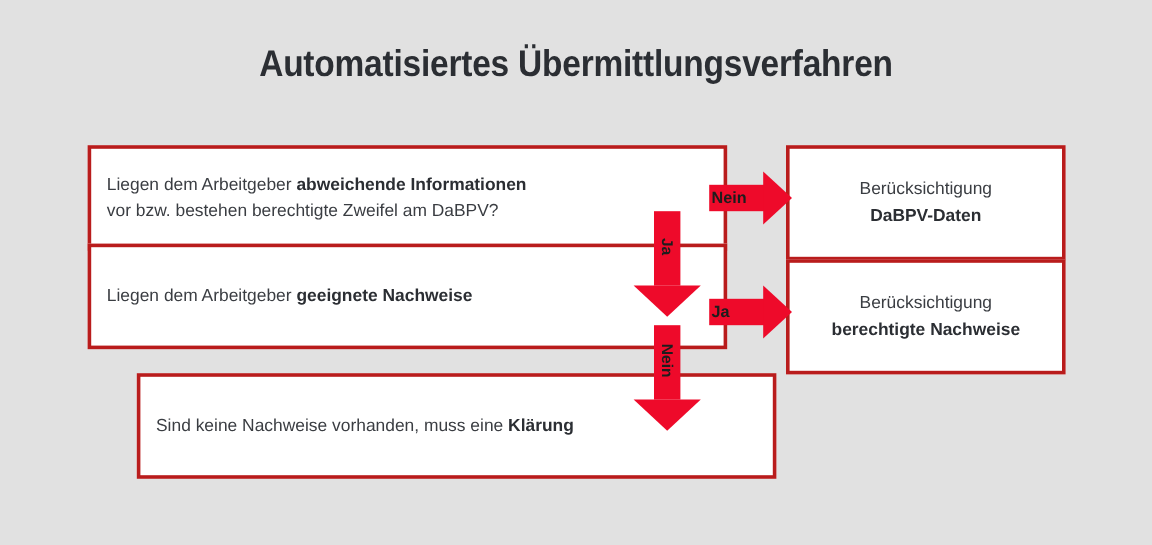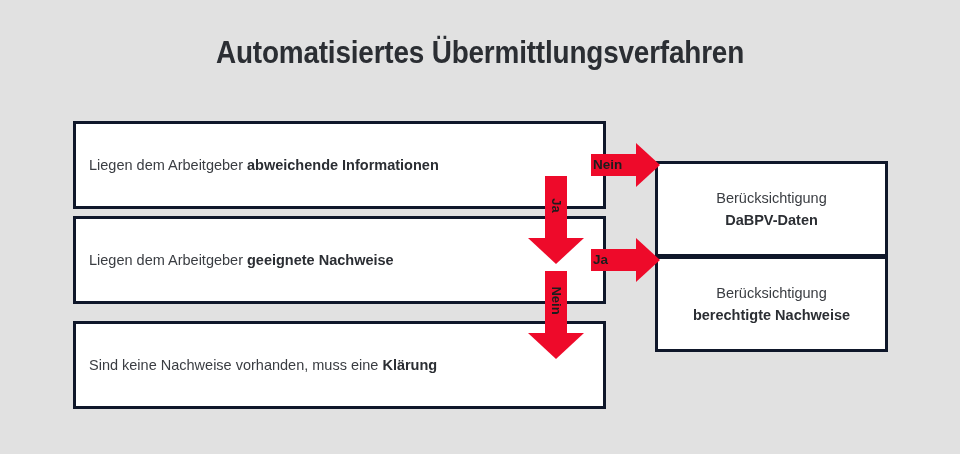--- a/index.html
+++ b/index.html
@@ -36,41 +36,40 @@
     transform-origin: center top;
     white-space: nowrap;
     line-height: 1.1;
   }
 
   
   .box {
     position: absolute;
     box-sizing: border-box;
     background: #ffffff;
-    border: 3px solid #0f172a;
+    border: 3px solid #b91c1c;
     display: flex;
     align-items: center;
   }
   .box-left {
     left: 73px;
     width: 533px;
     height: 88px;
     padding-left: 13px;
   }
   .box-right {
     left: 655px;
     width: 233px;
     height: 96px;
     justify-content: flex-end;
     text-align: center;
-    margin-top: 40px;
   }
   .box-l1 { top: 121px; }
-  .box-l2 { top: 216px; text-align: center; }
-  .box-l3 { top: 321px; }
+  .box-l2 { top: 203px; text-align: center; }
+  .box-l3 { top: 311px; margin-left: 41px; }
   .box-r1 { top: 121px; }
   .box-r2 { top: 216px; }
 
   .box-text {
     font-size: 14.5px;
     line-height: 1.52;
     color: #3a3d42;
     font-family: "Liberation Sans", sans-serif;
   }
   .box-text b, .box-text strong {
@@ -174,20 +173,21 @@
 </head>
 <body>
 
 <div id="stage">
 
   <div class="title">Automatisiertes Übermittlungsverfahren</div>
 
   <div class="box box-left box-l1">
     <div class="box-text">
       <span>Liegen dem Arbeitgeber </span><b>abweichende Informationen</b><br>
+      <span>vor bzw. bestehen berechtigte Zweifel am DaBPV?</span>
     </div>
   </div>
 
   <div class="box box-left box-l2">
     <div class="box-text">
       <span>Liegen dem Arbeitgeber </span><b>geeignete Nachweise</b><br>
     </div>
   </div>
 
   <div class="box box-left box-l3">

